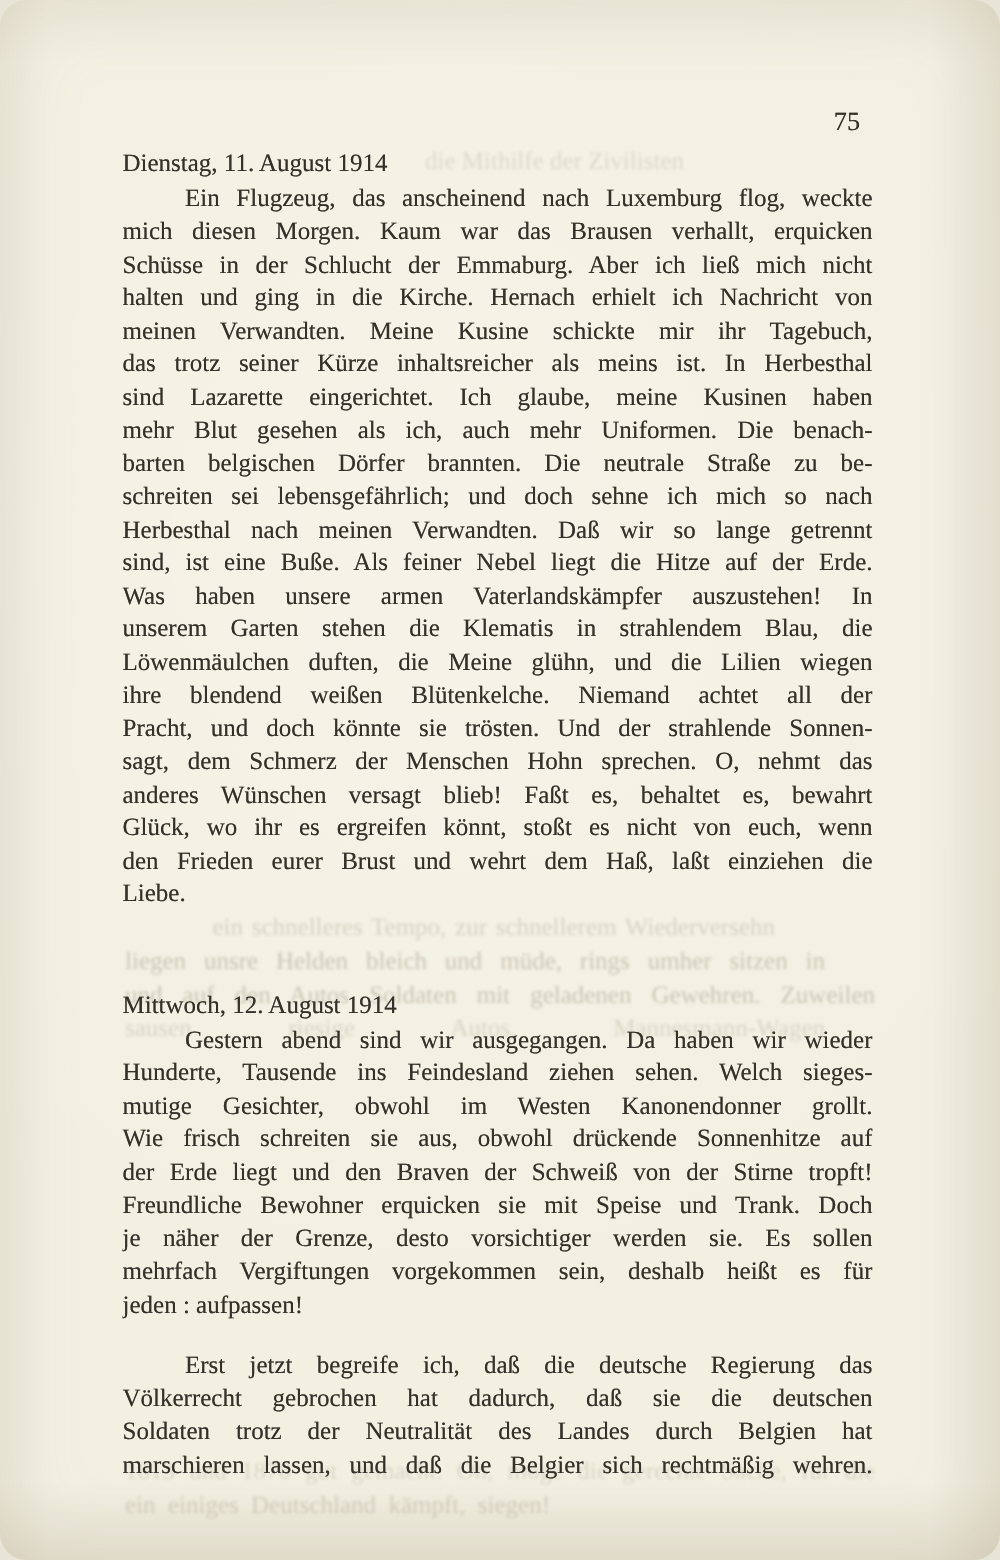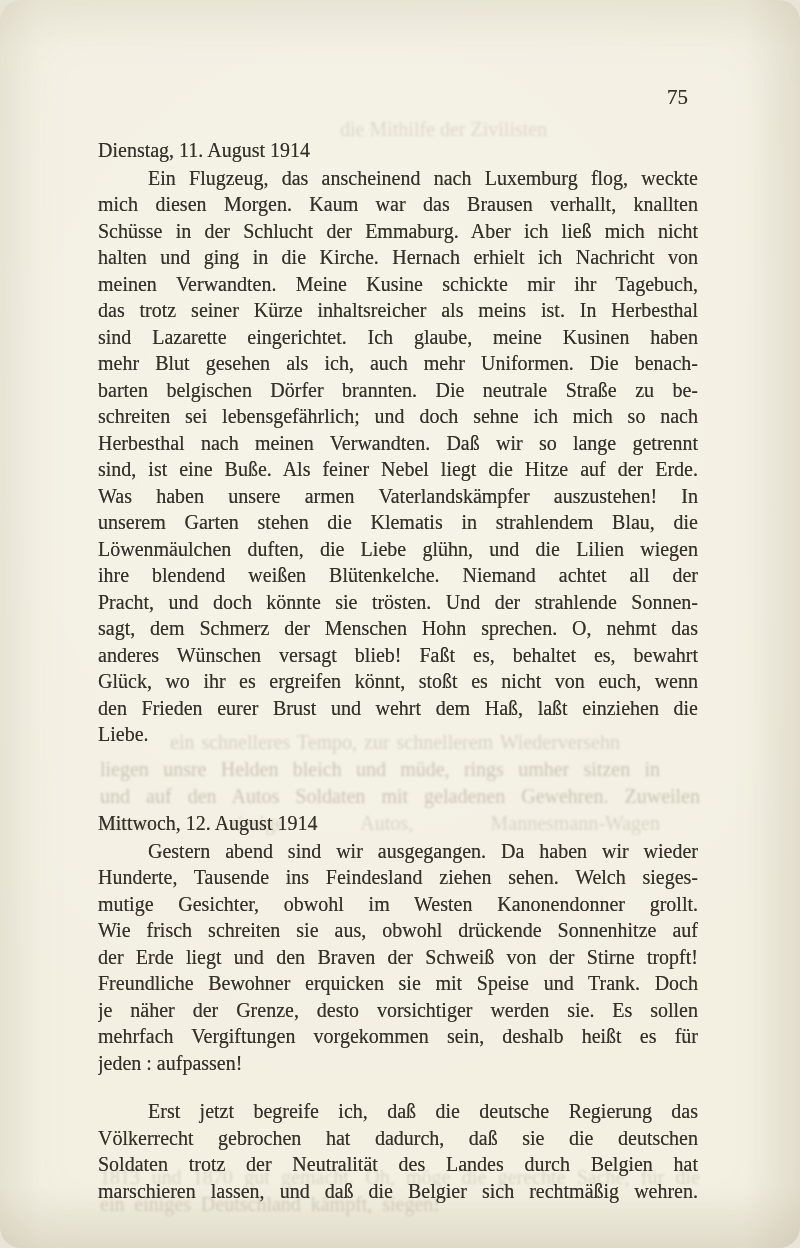--- a/index.html
+++ b/index.html
@@ -60,21 +60,21 @@
     text-shadow: 0 0 0.5px rgba(53, 49, 42, 0.65);
   }
   .entry-heading {
     font-size: 20px;
     line-height: 26.5px;
     height: 26.5px;
     text-align: left;
     text-shadow: 0 0 0.5px rgba(53, 49, 42, 0.65);
   }
   .diary-entry:first-of-type .entry-heading {
-    margin-top: 27px;
+    margin-top: 8px;
   }
   .diary-entry + .diary-entry {
     margin-top: 62.5px;
   }
   .paragraph {
     margin-top: 1px;
   }
   .paragraph + .paragraph {
     margin-top: 22px;
   }
@@ -107,34 +107,34 @@
       <div class="ghost-line" style="left: 100px; top: 1164px; opacity: 0.24; width: 600px;">1813 und 1870 gut gemacht. Oh, möge die gerechte Sache, für die</div>
       <div class="ghost-line" style="left: 100px; top: 1191px; opacity: 0.3; width: 340px;">ein einiges Deutschland kämpft, siegen!</div>
     </div>
   <div class="content">
     <div class="page-number">75</div>
     <div>
         <section class="diary-entry">
           <div class="entry-heading">Dienstag, 11. August 1914</div>
           <div class="paragraph">
             <div class="text-line first-line">Ein Flugzeug, das anscheinend nach Luxemburg flog, weckte</div>
-            <div class="text-line">mich diesen Morgen. Kaum war das Brausen verhallt, knallten</div>
+            <div class="text-line">mich diesen Morgen. Kaum war das Brausen verhallt, erquicken</div>
             <div class="text-line">Schüsse in der Schlucht der Emmaburg. Aber ich ließ mich nicht</div>
             <div class="text-line">halten und ging in die Kirche. Hernach erhielt ich Nachricht von</div>
             <div class="text-line">meinen Verwandten. Meine Kusine schickte mir ihr Tagebuch,</div>
             <div class="text-line">das trotz seiner Kürze inhaltsreicher als meins ist. In Herbesthal</div>
             <div class="text-line">sind Lazarette eingerichtet. Ich glaube, meine Kusinen haben</div>
             <div class="text-line">mehr Blut gesehen als ich, auch mehr Uniformen. Die benach-</div>
             <div class="text-line">barten belgischen Dörfer brannten. Die neutrale Straße zu be-</div>
             <div class="text-line">schreiten sei lebensgefährlich; und doch sehne ich mich so nach</div>
             <div class="text-line">Herbesthal nach meinen Verwandten. Daß wir so lange getrennt</div>
             <div class="text-line">sind, ist eine Buße. Als feiner Nebel liegt die Hitze auf der Erde.</div>
             <div class="text-line">Was haben unsere armen Vaterlandskämpfer auszustehen! In</div>
             <div class="text-line">unserem Garten stehen die Klematis in strahlendem Blau, die</div>
-            <div class="text-line">Löwenmäulchen duften, die Liebe glühn, und die Lilien wiegen</div>
+            <div class="text-line">Löwenmäulchen duften, die Meine glühn, und die Lilien wiegen</div>
             <div class="text-line">ihre blendend weißen Blütenkelche. Niemand achtet all der</div>
             <div class="text-line">Pracht, und doch könnte sie trösten. Und der strahlende Sonnen-</div>
             <div class="text-line">sagt, dem Schmerz der Menschen Hohn sprechen. O, nehmt das</div>
             <div class="text-line">anderes Wünschen versagt blieb! Faßt es, behaltet es, bewahrt</div>
             <div class="text-line">Glück, wo ihr es ergreifen könnt, stoßt es nicht von euch, wenn</div>
             <div class="text-line">den Frieden eurer Brust und wehrt dem Haß, laßt einziehen die</div>
             <div class="text-line ragged">Liebe.</div>
           </div>
         </section>
         <section class="diary-entry">

